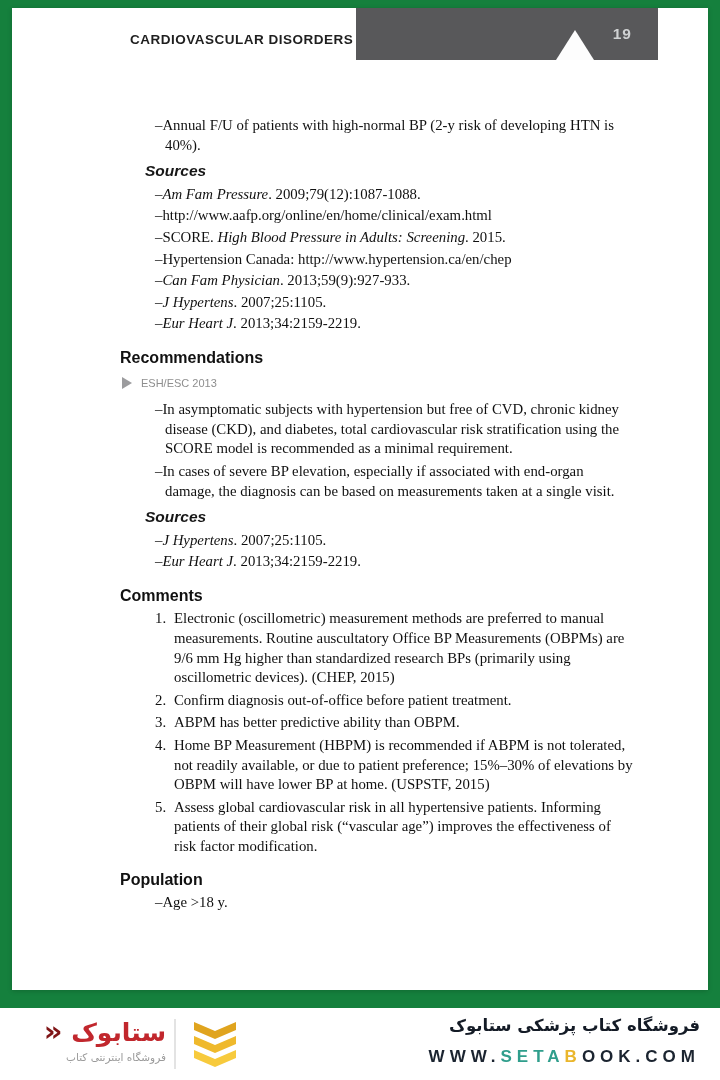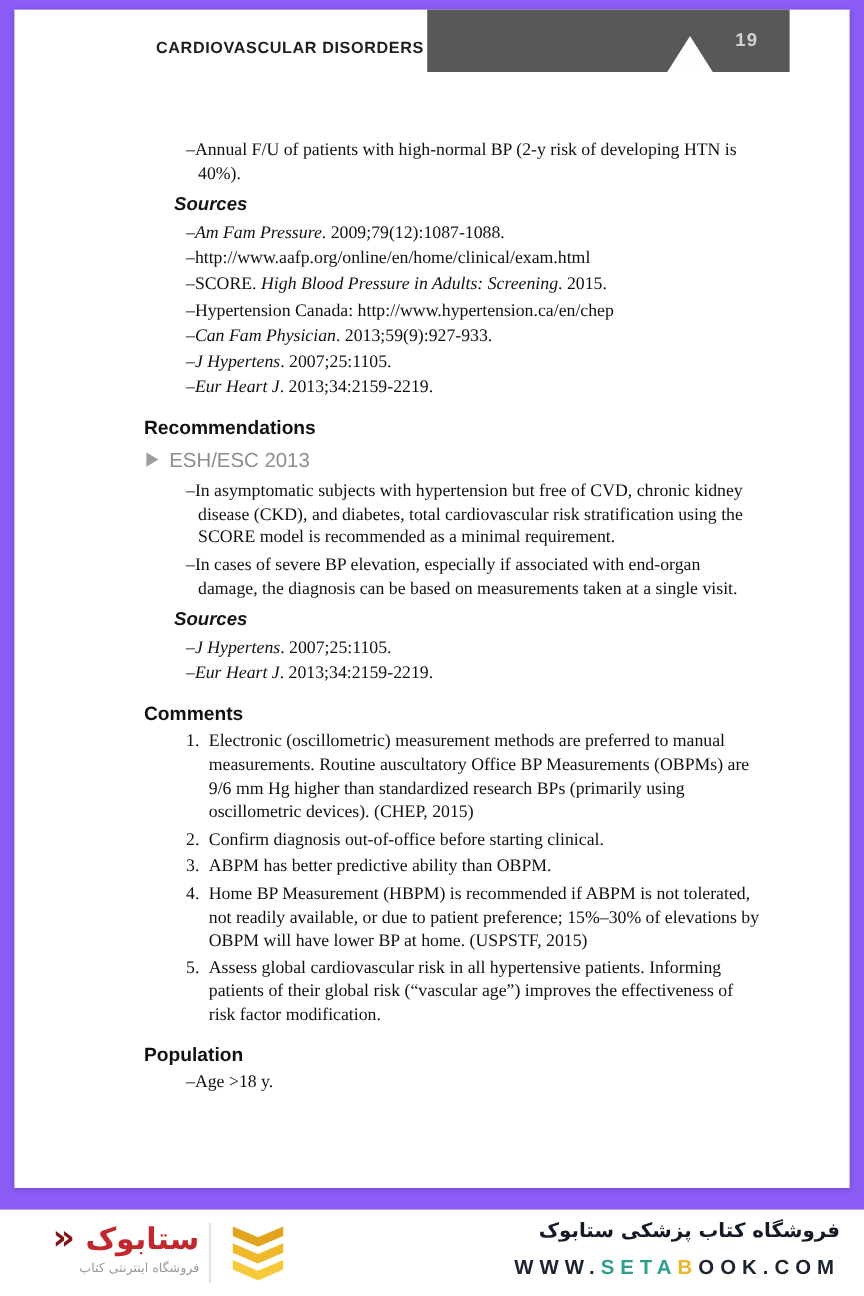--- a/index.html
+++ b/index.html
@@ -1,20 +1,20 @@
 <!DOCTYPE html>
 <html><head>
 <meta charset="utf-8">
 <style>
   * { box-sizing: border-box; }
   html, body { margin: 0; padding: 0; }
   body { width: 720px; height: 1080px; }
   p, h1, h2 { margin: 0; }
 
-  .screen { position: relative; width: 720px; height: 1080px; background: #8b5cf6; overflow: hidden; }
+  .screen { position: relative; width: 720px; height: 1080px; background: #15803d; overflow: hidden; }
 
   .page {
     position: absolute; top: 8px; left: 12px; width: 696px; height: 982px;
     background: #ffffff; box-shadow: 0 1px 5px rgba(0,0,0,.18);
   }
 
   .header-title {
     position: absolute; top: 24px; left: 118px;
     font-family: "Liberation Sans", sans-serif; font-weight: bold;
     font-size: 13.5px; letter-spacing: .5px; color: #1f1f1f;
@@ -50,21 +50,21 @@
   .src-item { margin-left: 35px; line-height: 21.6px; }
 
   .section-h {
     margin: 13px 0 4px 0;
     font-family: "Liberation Sans", sans-serif; font-weight: bold;
     font-size: 16px; color: #111111;
   }
 
   .org-row {
     margin: 6px 0 7px 2px; display: flex; align-items: center; gap: 9px;
-    font-family: "Liberation Sans", sans-serif; font-size: 17px; color: #8e8e8e;
+    font-family: "Liberation Sans", sans-serif; font-size: 11px; color: #8e8e8e;
   }
   .tri-icon {
     width: 0; height: 0; flex: none;
     border-top: 6.5px solid transparent; border-bottom: 6.5px solid transparent;
     border-left: 10px solid #9c9c9e;
   }
 
   .num-item { display: flex; margin: 0 0 3px 35px; }
   .num-label { flex: none; width: 19px; }
   .num-text { flex: 1; }
@@ -140,21 +140,21 @@
       <p class="src-item"><span>–</span><i>Eur Heart J</i><span>. 2013;34:2159-2219.</span></p>
 
       <h2 class="section-h">Comments</h2>
 
       <div class="num-item">
         <span class="num-label">1.</span>
         <span class="num-text">Electronic (oscillometric) measurement methods are preferred to manual measurements. Routine auscultatory Office BP Measurements (OBPMs) are 9/6 mm Hg higher than standardized research BPs (primarily using oscillometric devices). (CHEP, 2015)</span>
       </div>
       <div class="num-item">
         <span class="num-label">2.</span>
-        <span class="num-text">Confirm diagnosis out-of-office before starting clinical.</span>
+        <span class="num-text">Confirm diagnosis out-of-office before patient treatment.</span>
       </div>
       <div class="num-item">
         <span class="num-label">3.</span>
         <span class="num-text">ABPM has better predictive ability than OBPM.</span>
       </div>
       <div class="num-item">
         <span class="num-label">4.</span>
         <span class="num-text">Home BP Measurement (HBPM) is recommended if ABPM is not tolerated, not readily available, or due to patient preference; 15%–30% of elevations by OBPM will have lower BP at home. (USPSTF, 2015)</span>
       </div>
       <div class="num-item">

